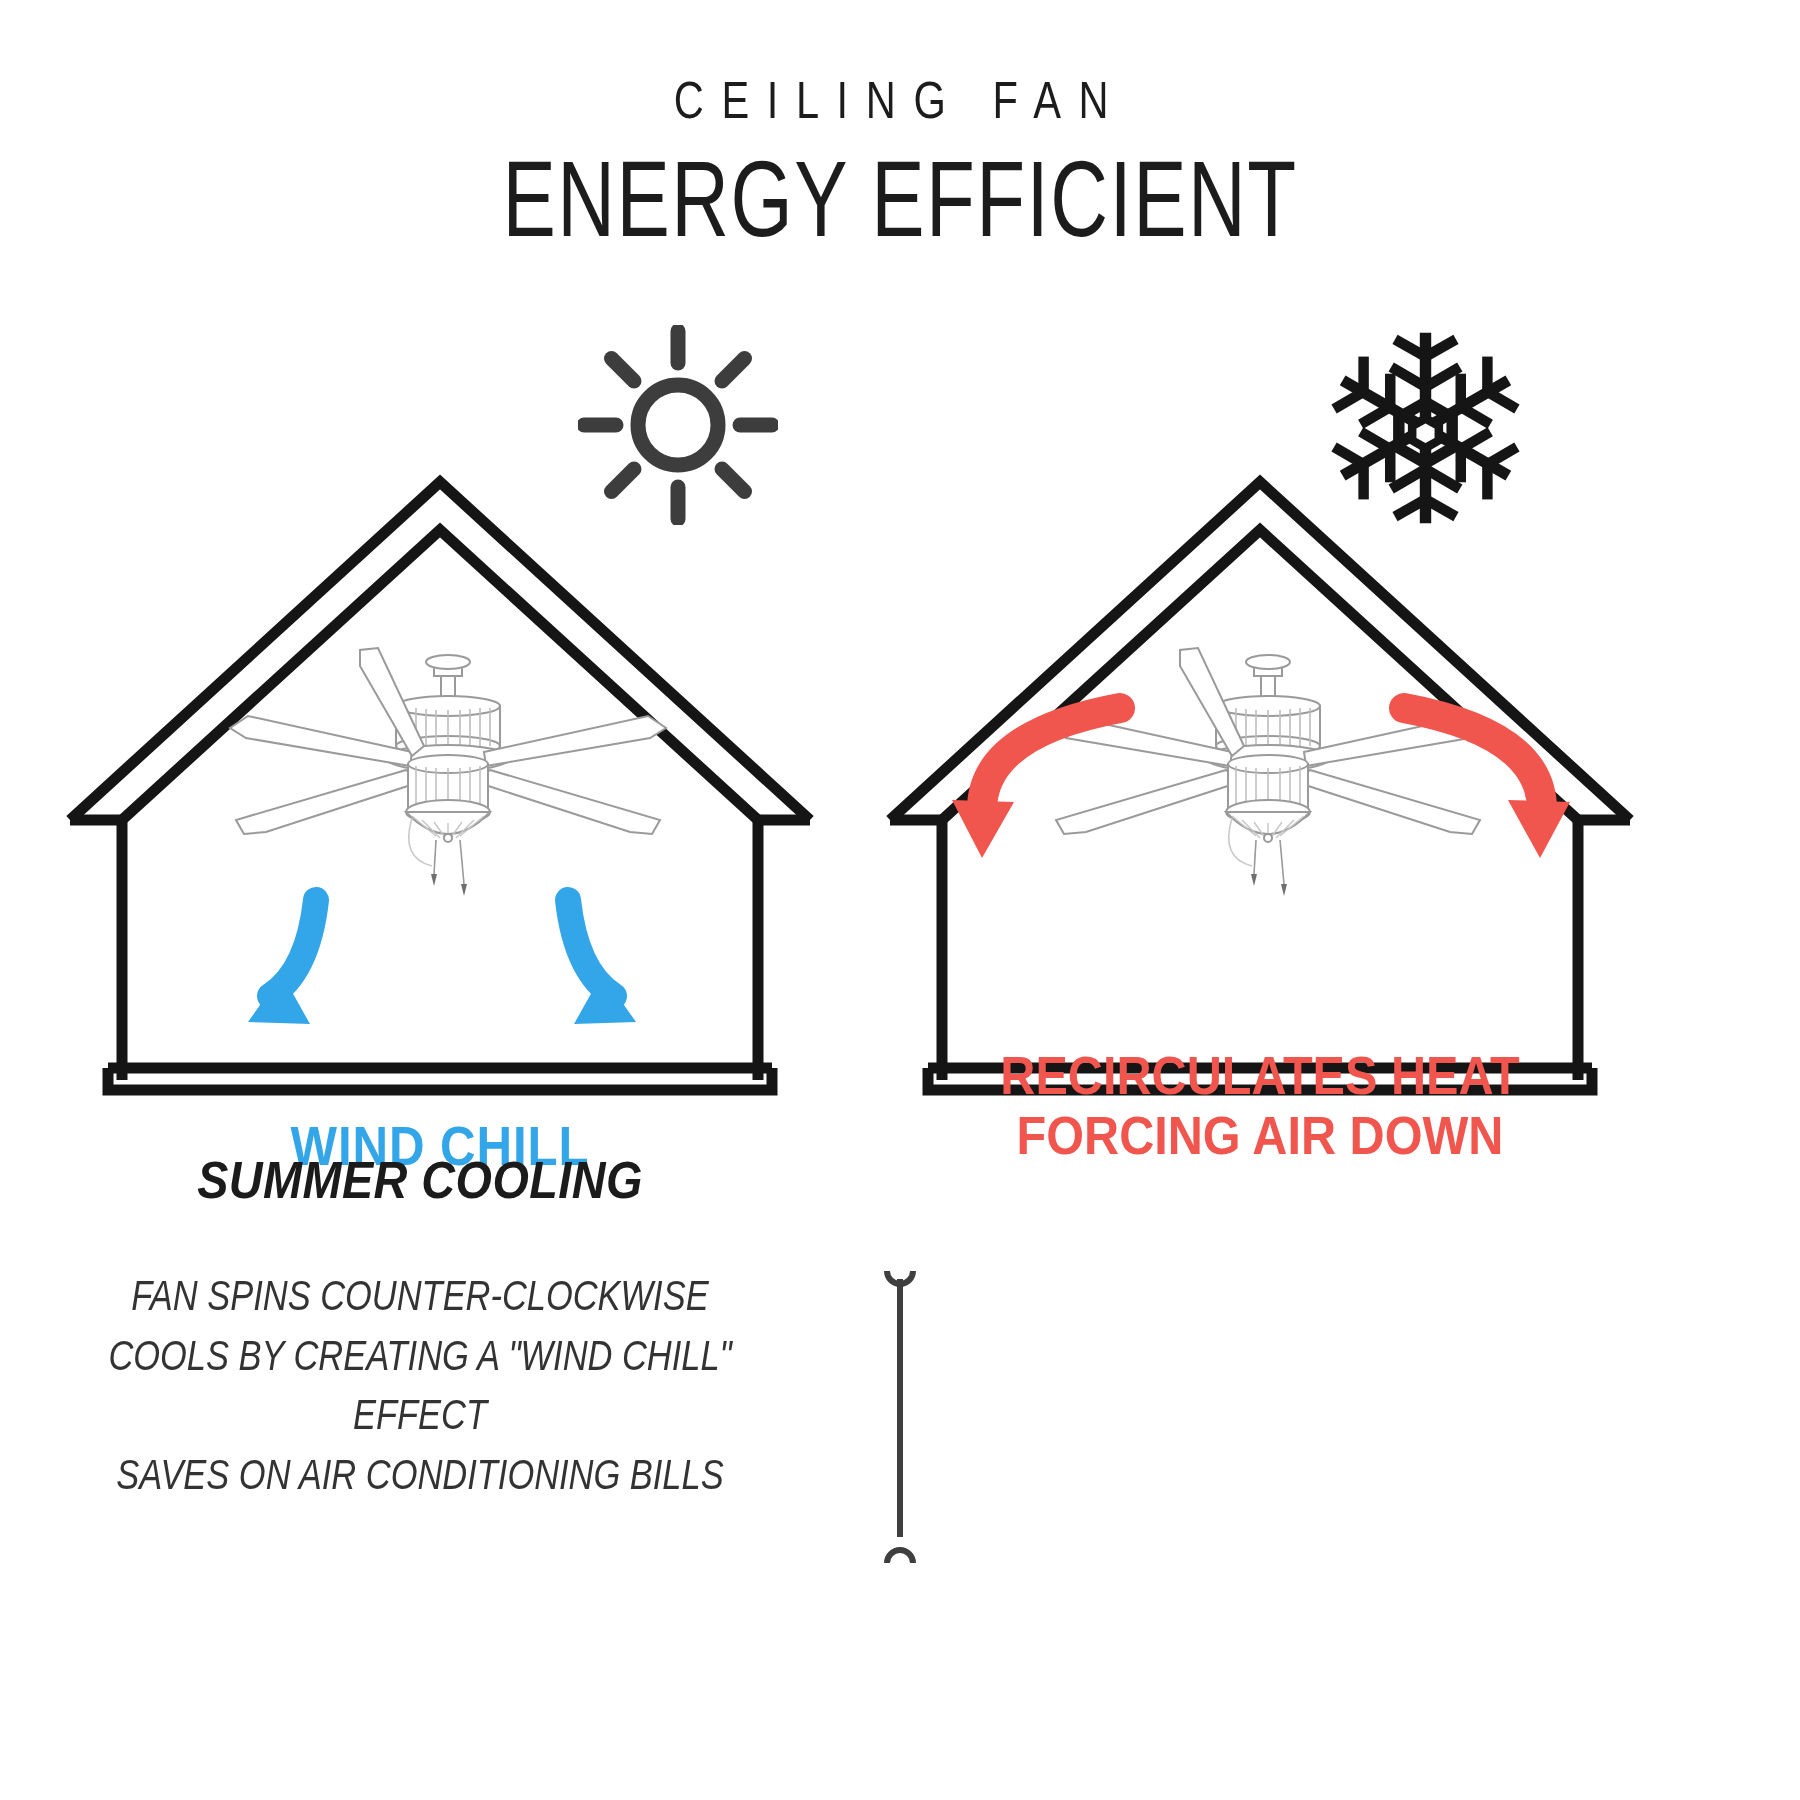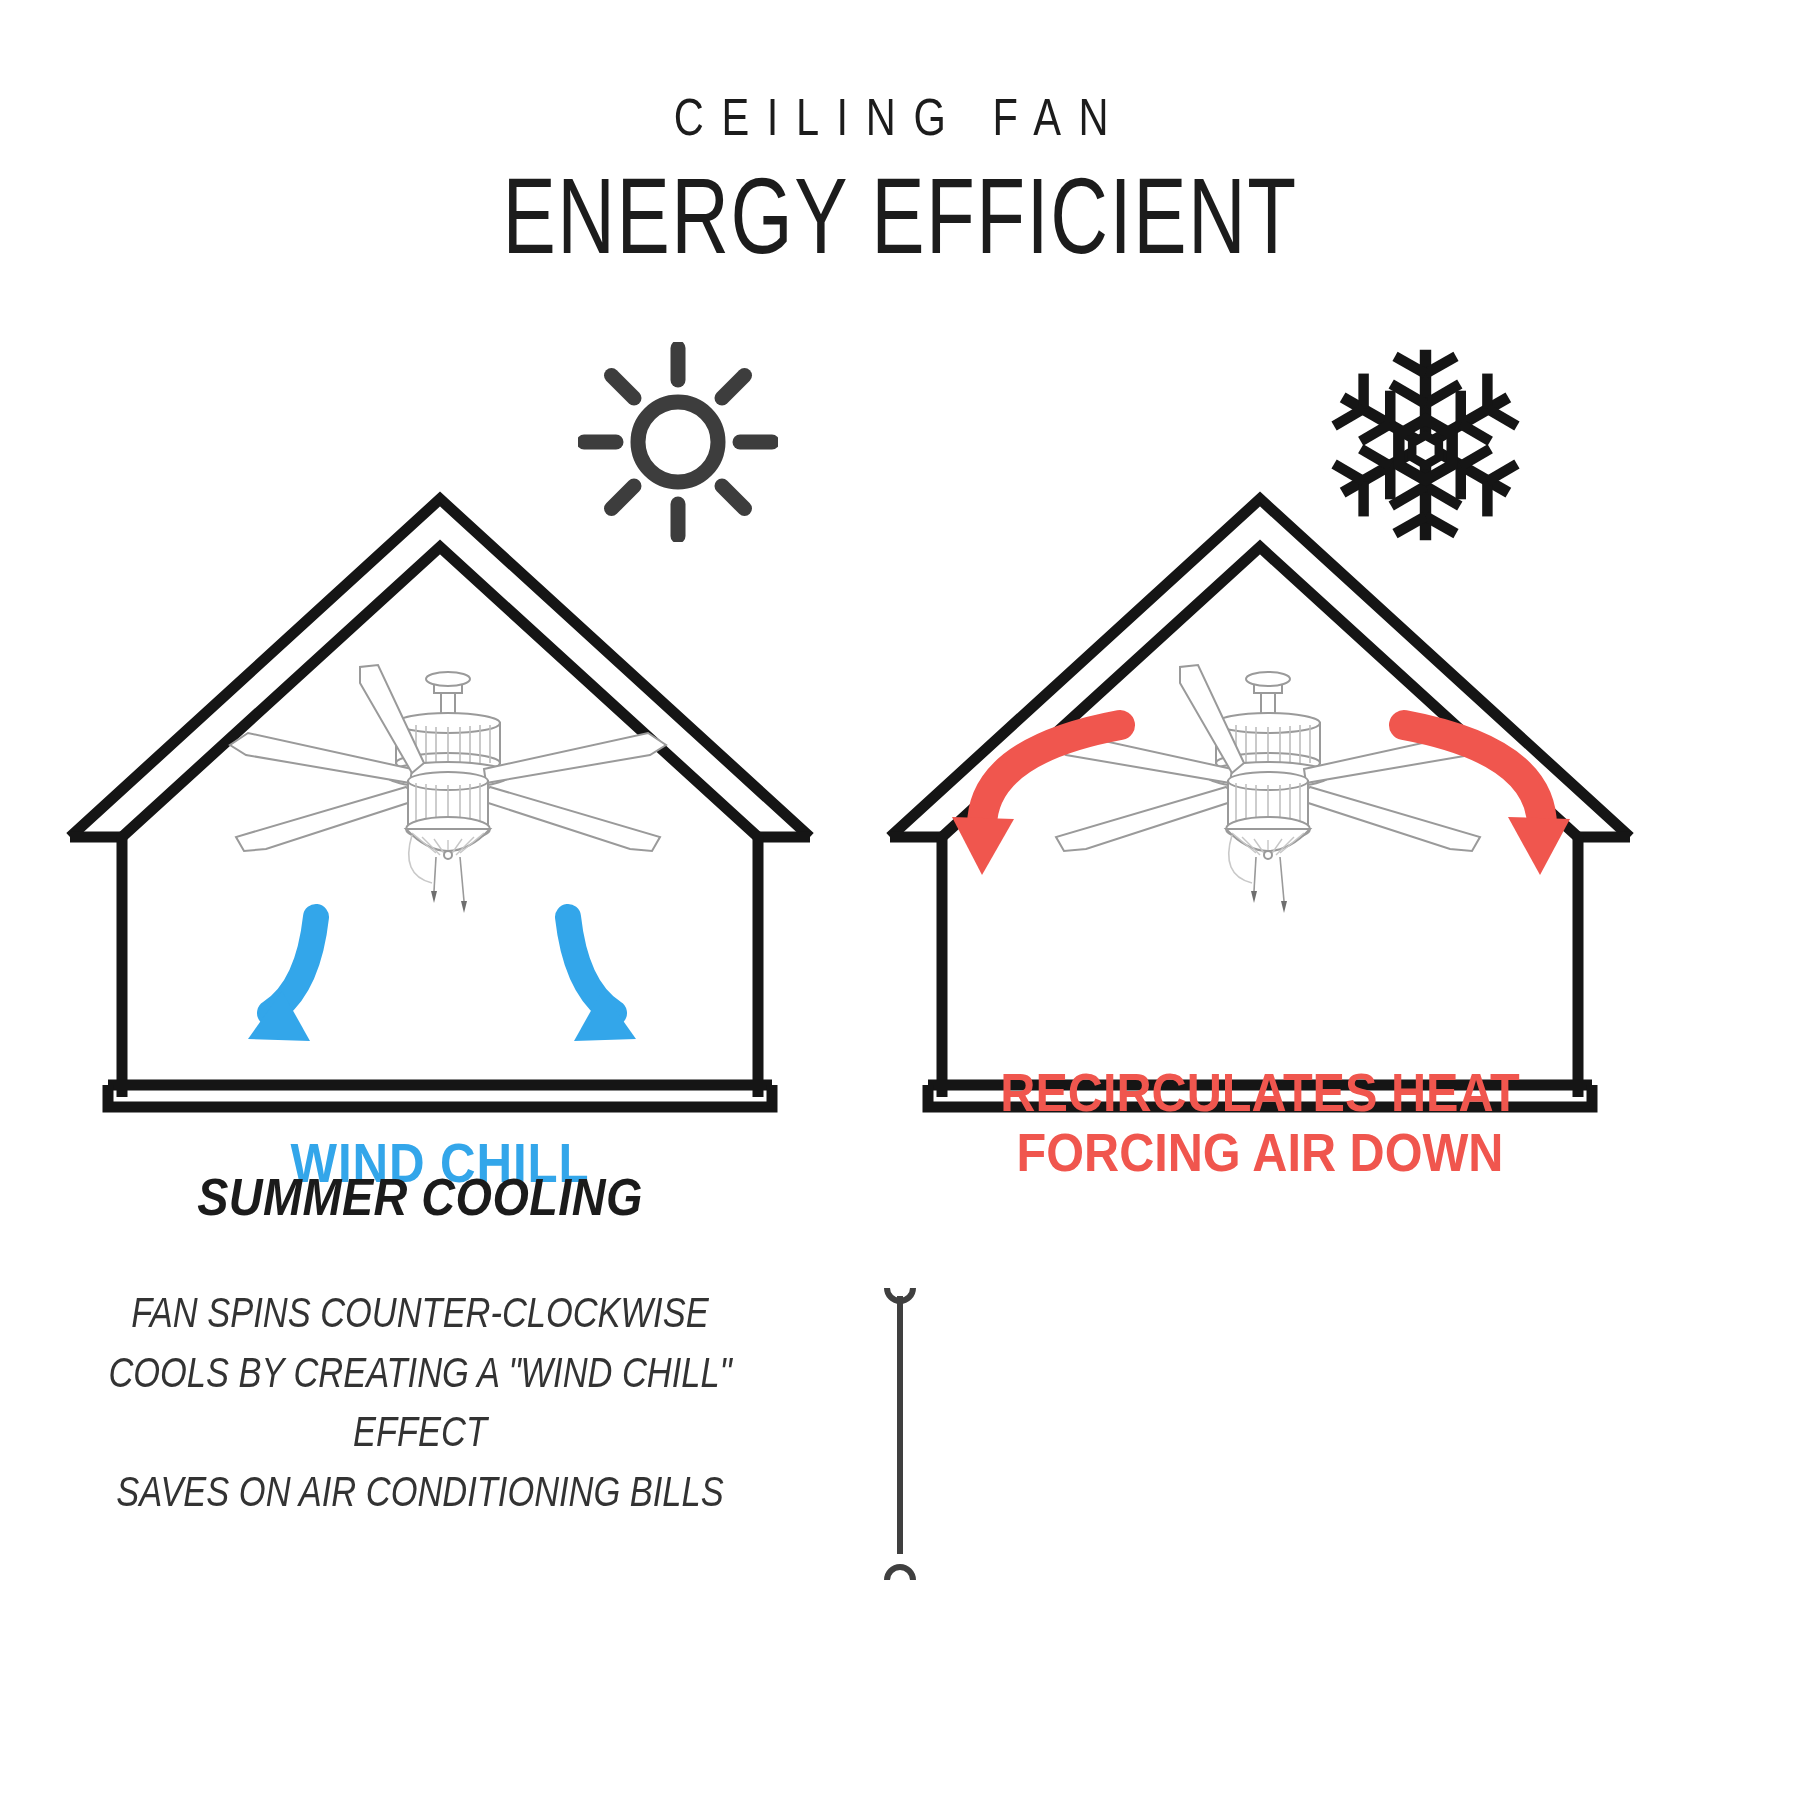--- a/index.html
+++ b/index.html
@@ -3,21 +3,21 @@
 <meta charset="utf-8">
 <style>
   * { margin:0; padding:0; box-sizing:border-box; }
   html,body { width:1800px; height:1800px; }
   body {
     background:#ffffff;
     font-family:"Liberation Sans", sans-serif;
     position:relative;
     overflow:hidden;
   }
-  .stage { position:absolute; inset:0;margin-top:17px; }
+  .stage { position:absolute; inset:0; }
 
   
   .eyebrow {
     position:absolute; top:70px; left:0; width:100%;
     text-align:center;
     font-family:"Liberation Sans", sans-serif;
     font-size:52px;
     font-weight:300;
     letter-spacing:22px;
     color:#1c1c1c;

